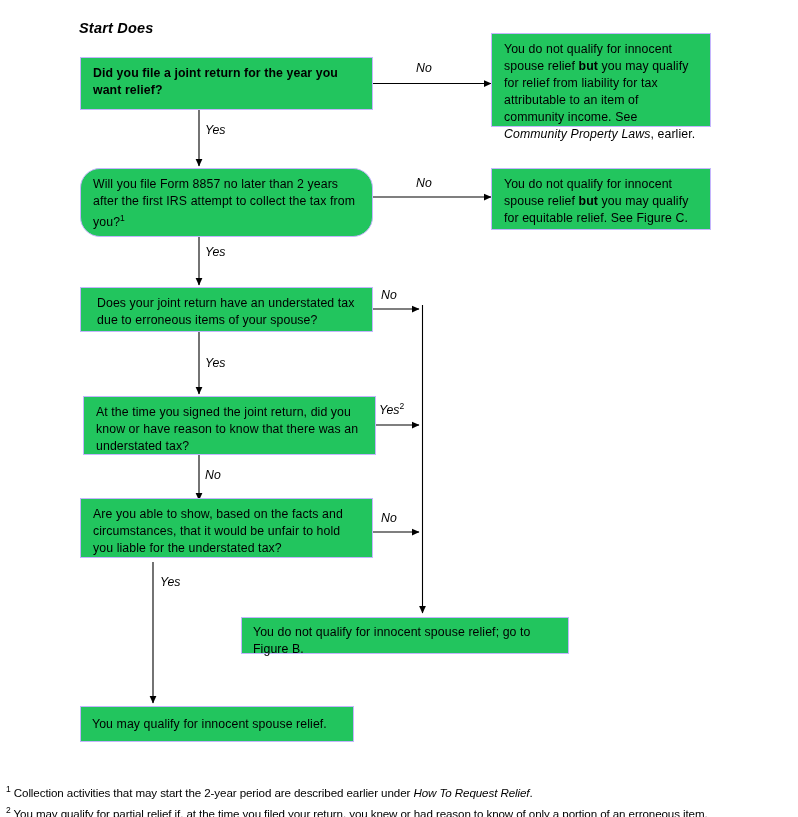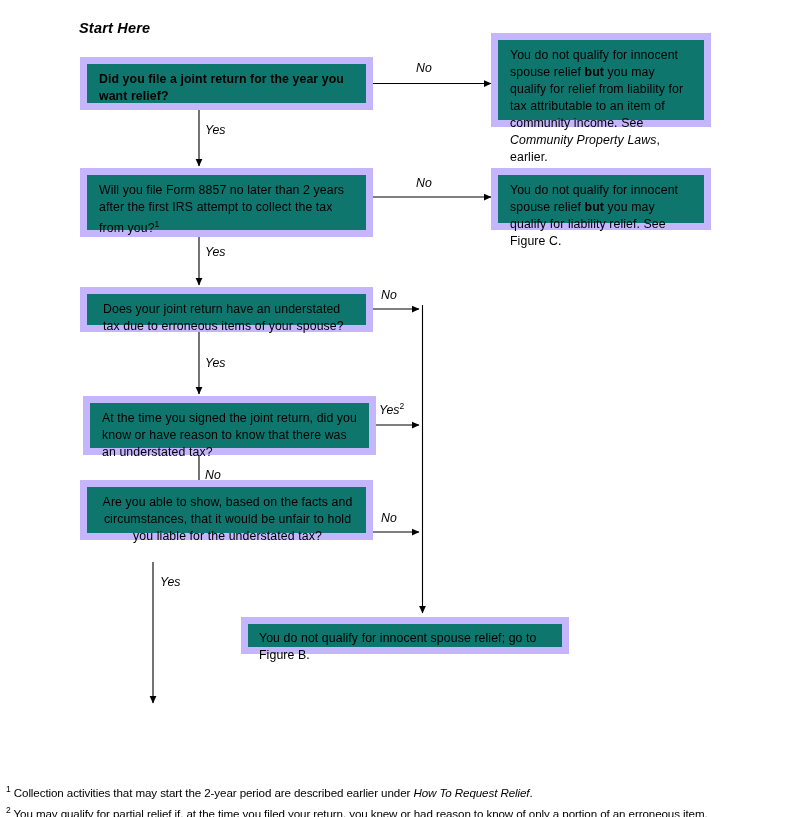--- a/index.html
+++ b/index.html
@@ -22,22 +22,22 @@
     position: absolute;
     left: 0;
     top: 0;
     width: 798px;
     height: 817px;
     pointer-events: none;
   }
   .box {
     position: absolute;
     box-sizing: border-box;
-    border: 7px solid #c4b5fd;
-    background: #0f766e;
+    border: 1px solid #c4b5fd;
+    background: #22c55e;
     font-size: 12.3px;
     line-height: 17px;
     padding: 7px 10px 5px 12px;
     letter-spacing: 0.1px;
   }
   .box.narrow-pad {
     padding: 6px 6px 5px 11px;
   }
   .start-label {
     position: absolute;
@@ -104,54 +104,57 @@
       <path d="M199,455 L199,500" marker-end="url(#arrow)"></path>
 
       <path d="M373,532 L419,532" marker-end="url(#arrow)"></path>
 
       <path d="M422.5,305 L422.5,613" marker-end="url(#arrow)"></path>
 
       <path d="M153,562 L153,703" marker-end="url(#arrow)"></path>
     </g>
   </svg>
 
-  <div class="start-label" style="left:79px; top:20px;">Start Here</div>
+  <div class="start-label" style="left:79px; top:20px;">Start Does</div>
 
   <div class="box" style="left:80px; top:57px; width:293px; height:53px;font-weight:bold;">
     <span>Did you file a joint return for the year you want relief?</span>
   </div>
 
   <div class="box" style="left:491px; top:33px; width:220px; height:94px;">
     <span>You do not qualify for innocent spouse relief </span><span class="bd">but</span><span> you may qualify for relief from liability for tax attributable to an item of community income. See </span><span class="it">Community Property Laws</span><span>, earlier.</span>
   </div>
 
-  <div class="box" style="left:80px; top:168px; width:293px; height:69px;">
+  <div class="box" style="left:80px; top:168px; width:293px; height:69px;border-radius:20px;">
     <span>Will you file Form 8857 no later than 2 years after the first IRS attempt to collect the tax from you?</span><span class="sup-mark">1</span>
   </div>
 
   <div class="box" style="left:491px; top:168px; width:220px; height:62px;">
-    <span>You do not qualify for innocent spouse relief </span><span class="bd">but</span><span> you may qualify for liability relief. See Figure C.</span>
+    <span>You do not qualify for innocent spouse relief </span><span class="bd">but</span><span> you may qualify for equitable relief. See Figure C.</span>
   </div>
 
   <div class="box" style="left:80px; top:287px; width:293px; height:45px;padding-left:16px;">
     <span>Does your joint return have an understated tax due to erroneous items of your spouse?</span>
   </div>
 
   <div class="box" style="left:83px; top:396px; width:293px; height:59px;">
     <span>At the time you signed the joint return, did you know or have reason to know that there was an understated tax?</span>
   </div>
 
-  <div class="box" style="left:80px; top:480px; width:293px; height:60px;text-align:center;">
+  <div class="box" style="left:80px; top:498px; width:293px; height:60px;">
     <span>Are you able to show, based on the facts and circumstances, that it would be unfair to hold you liable for the understated tax?</span>
   </div>
 
   <div class="box narrow-pad" style="left:241px; top:617px; width:328px; height:37px;">
     <span>You do not qualify for innocent spouse relief; go to Figure B.</span>
   </div>
 
+  <div class="box narrow-pad" style="left:80px; top:706px; width:274px; height:36px; padding-top:9px;">
+    <span>You may qualify for innocent spouse relief.</span>
+  </div>
 
   <div class="edge-label" style="left:416px; top:61px;">No</div>
   <div class="edge-label" style="left:205px; top:123px;">Yes</div>
 
   <div class="edge-label" style="left:416px; top:176px;">No</div>
   <div class="edge-label" style="left:205px; top:245px;">Yes</div>
 
   <div class="edge-label" style="left:381px; top:288px;">No</div>
   <div class="edge-label" style="left:205px; top:356px;">Yes</div>
 

